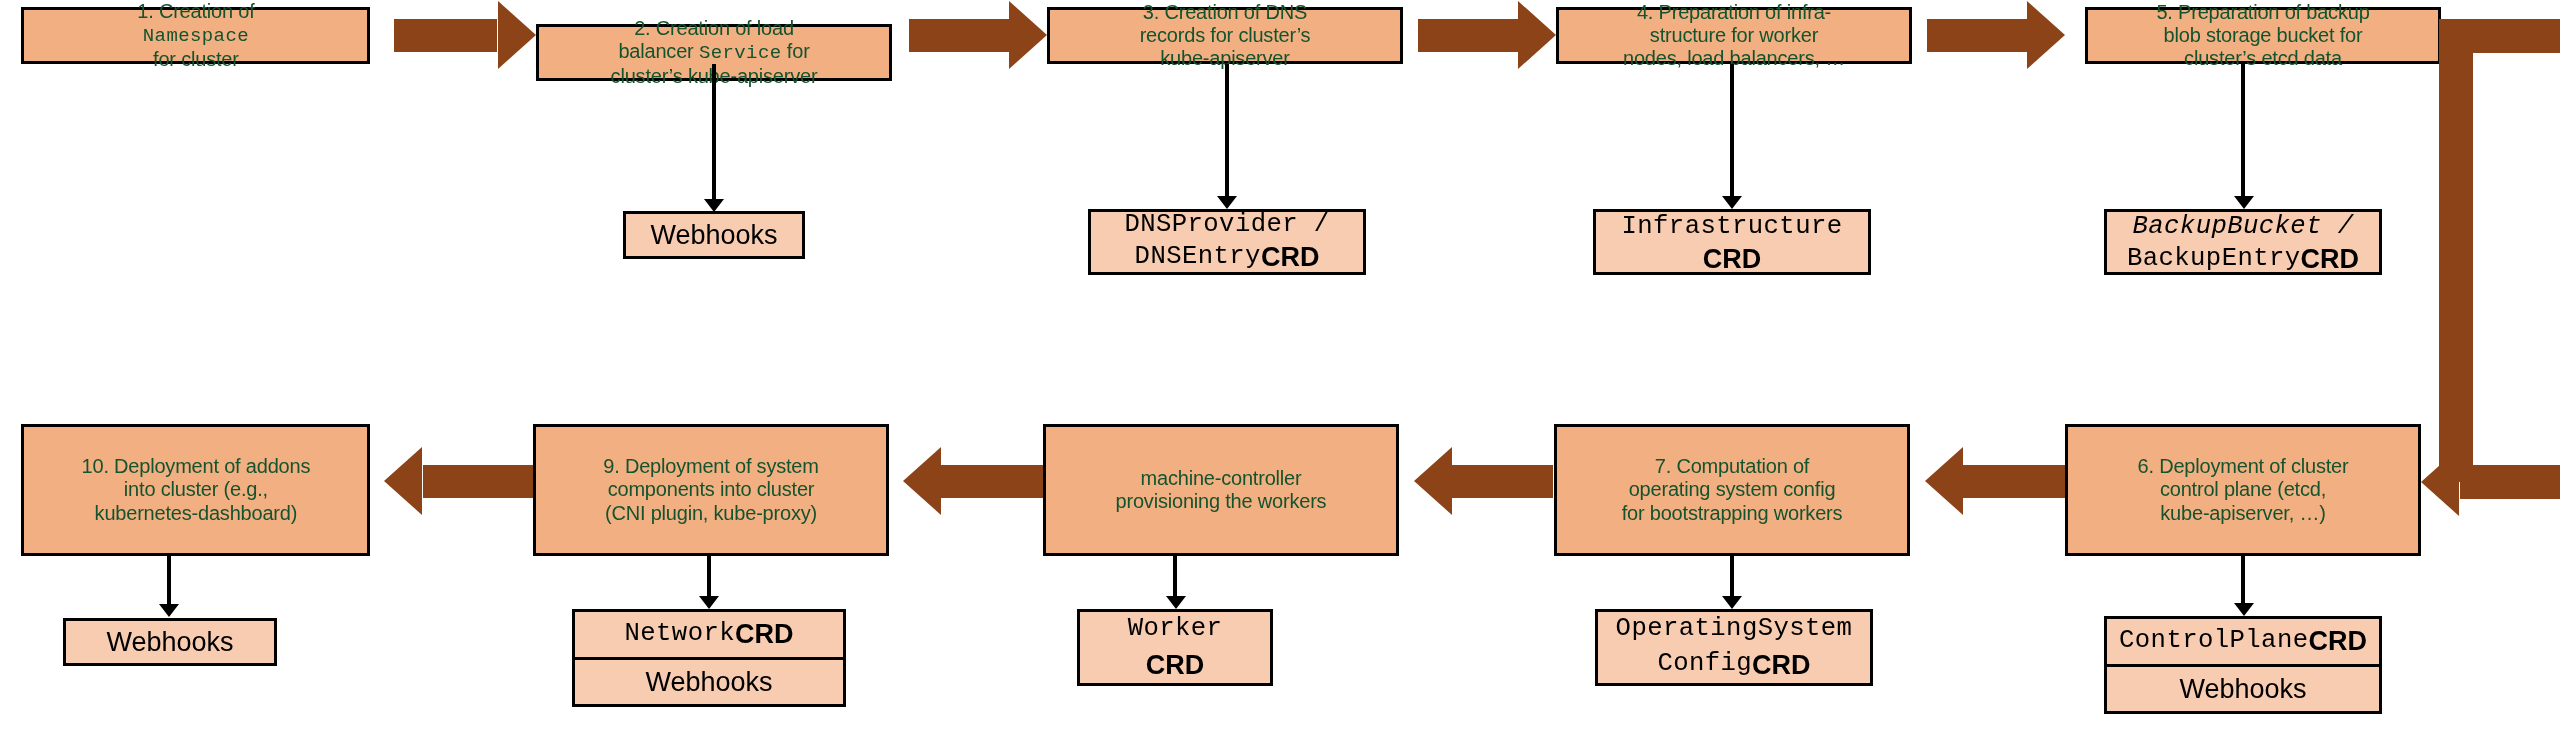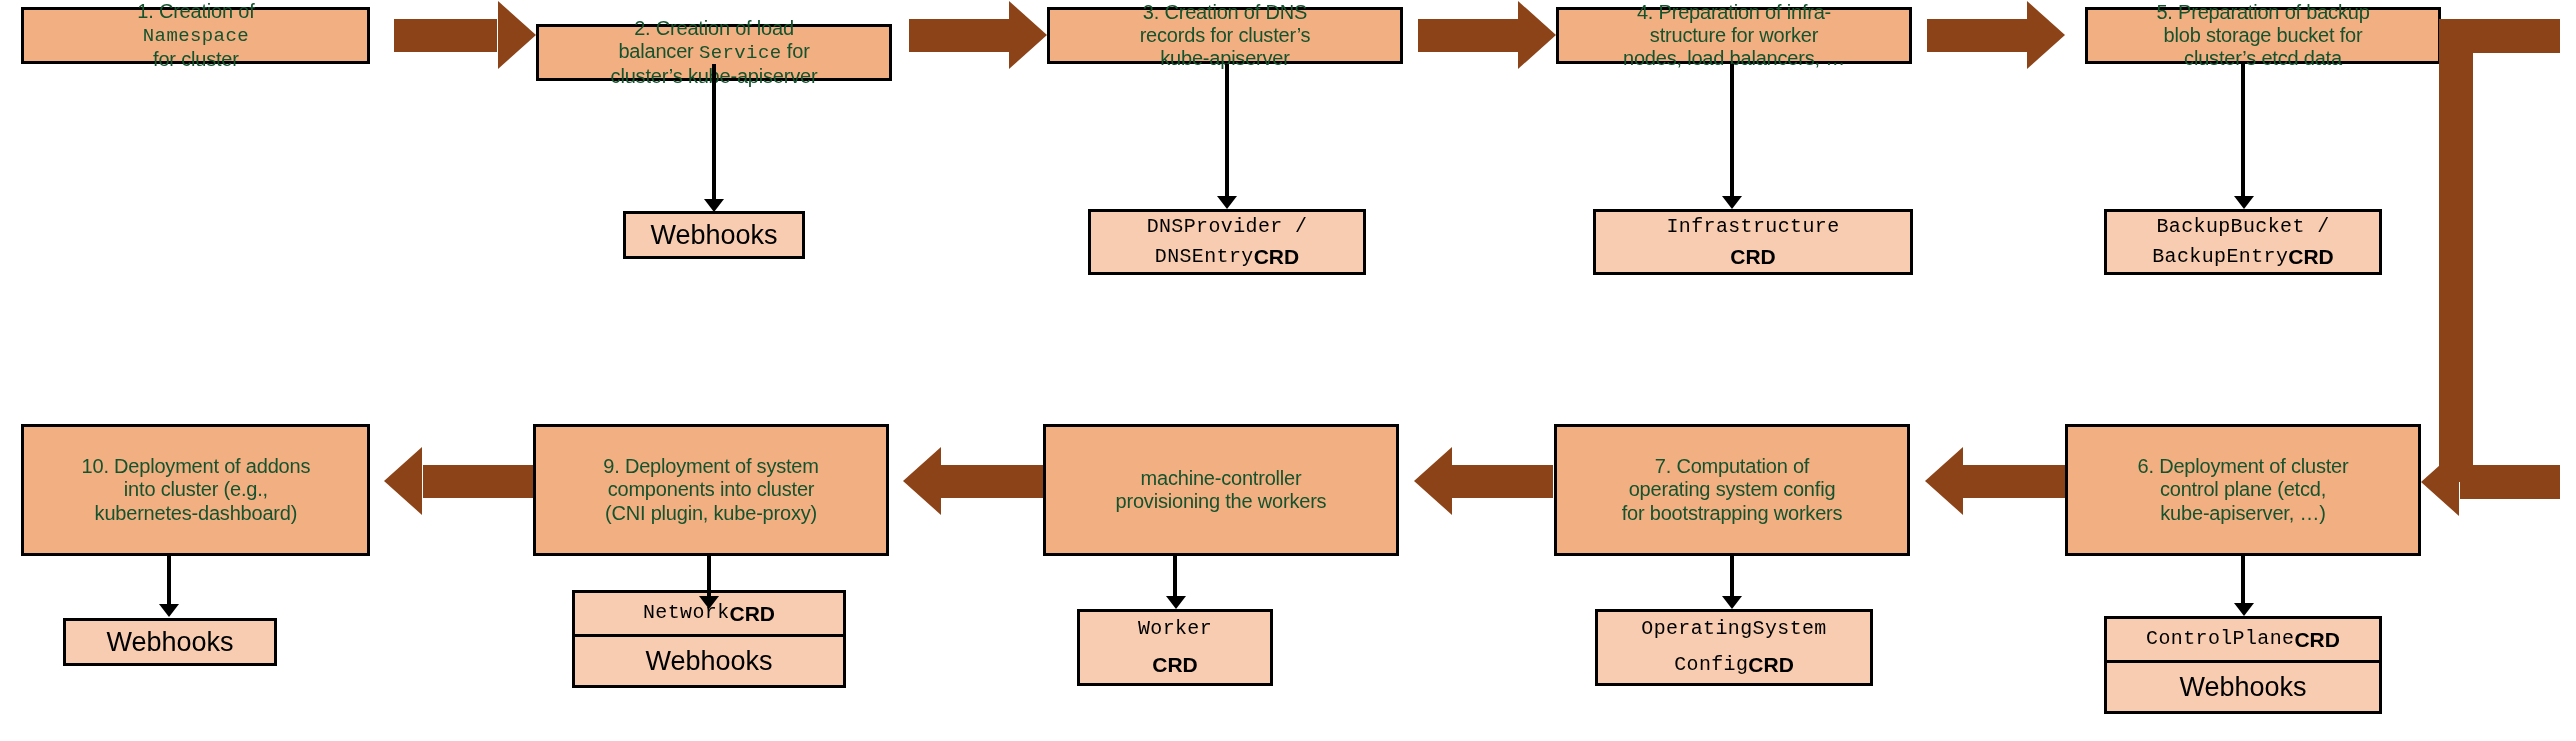--- a/index.html
+++ b/index.html
@@ -44,21 +44,21 @@
     display: flex;
     flex-direction: column;
     color: #000000;
   }
   .sub-row {
     flex: 1 1 auto;
     display: flex;
     align-items: center;
     justify-content: center;
     text-align: center;
-    font-size: 21px;
+    font-size: 27px;
     line-height: 1.2;
   }
   .sub-row + .sub-row { border-top: 3.6px solid #000000; }
 
   .mono {
     font-family: "Liberation Mono", "DejaVu Sans Mono", monospace;
     font-size: 0.95em;
     letter-spacing: 0.4px;
   }
   .crd {
@@ -196,46 +196,46 @@
   <div class="sub-box" style="left:1088px; top:209px; width:278px; height:66px; justify-content:center;">
     <div class="sub-row" style="border:0;">
         <span class="mono">DNSProvider /</span>
       </div>
     <div class="sub-row" style="border:0;">
         <span class="mono">DNSEntry</span>
         <span class="crd"> CRD</span>
       </div>
   </div>
 
-  <div class="sub-box" style="left:1593px; top:209px; width:320px; height:66px;">
+  <div class="sub-box" style="left:1593px; top:209px; width:278px; height:66px;">
     <div class="sub-row" style="border:0;">
         <span class="mono">Infrastructure</span>
       </div>
     <div class="sub-row" style="border:0;">
         <span class="crd">CRD</span>
       </div>
   </div>
 
   <div class="sub-box" style="left:2104px; top:209px; width:278px; height:66px;">
-    <div class="sub-row" style="border:0;">
+    <div class="sub-row" style="border:0;font-style:italic;">
         <span class="mono">BackupBucket /</span>
       </div>
     <div class="sub-row" style="border:0;">
         <span class="mono">BackupEntry</span>
         <span class="crd"> CRD</span>
       </div>
   </div>
 
   <div class="sub-box" style="left:63px; top:618px; width:214px; height:48px;">
     <div class="sub-row webhooks">
         <span>Webhooks</span>
       </div>
   </div>
 
-  <div class="sub-box" style="left:572px; top:590px; width:274px; height:98px;justify-content:space-between;">
+  <div class="sub-box" style="left:572px; top:609px; width:274px; height:98px;justify-content:space-between;">
     <div class="sub-row">
         <span class="mono">Network</span>
         <span class="crd"> CRD</span>
       </div>
     <div class="sub-row webhooks">
         <span>Webhooks</span>
       </div>
   </div>
 
   <div class="sub-box" style="left:1077px; top:609px; width:196px; height:77px;">

